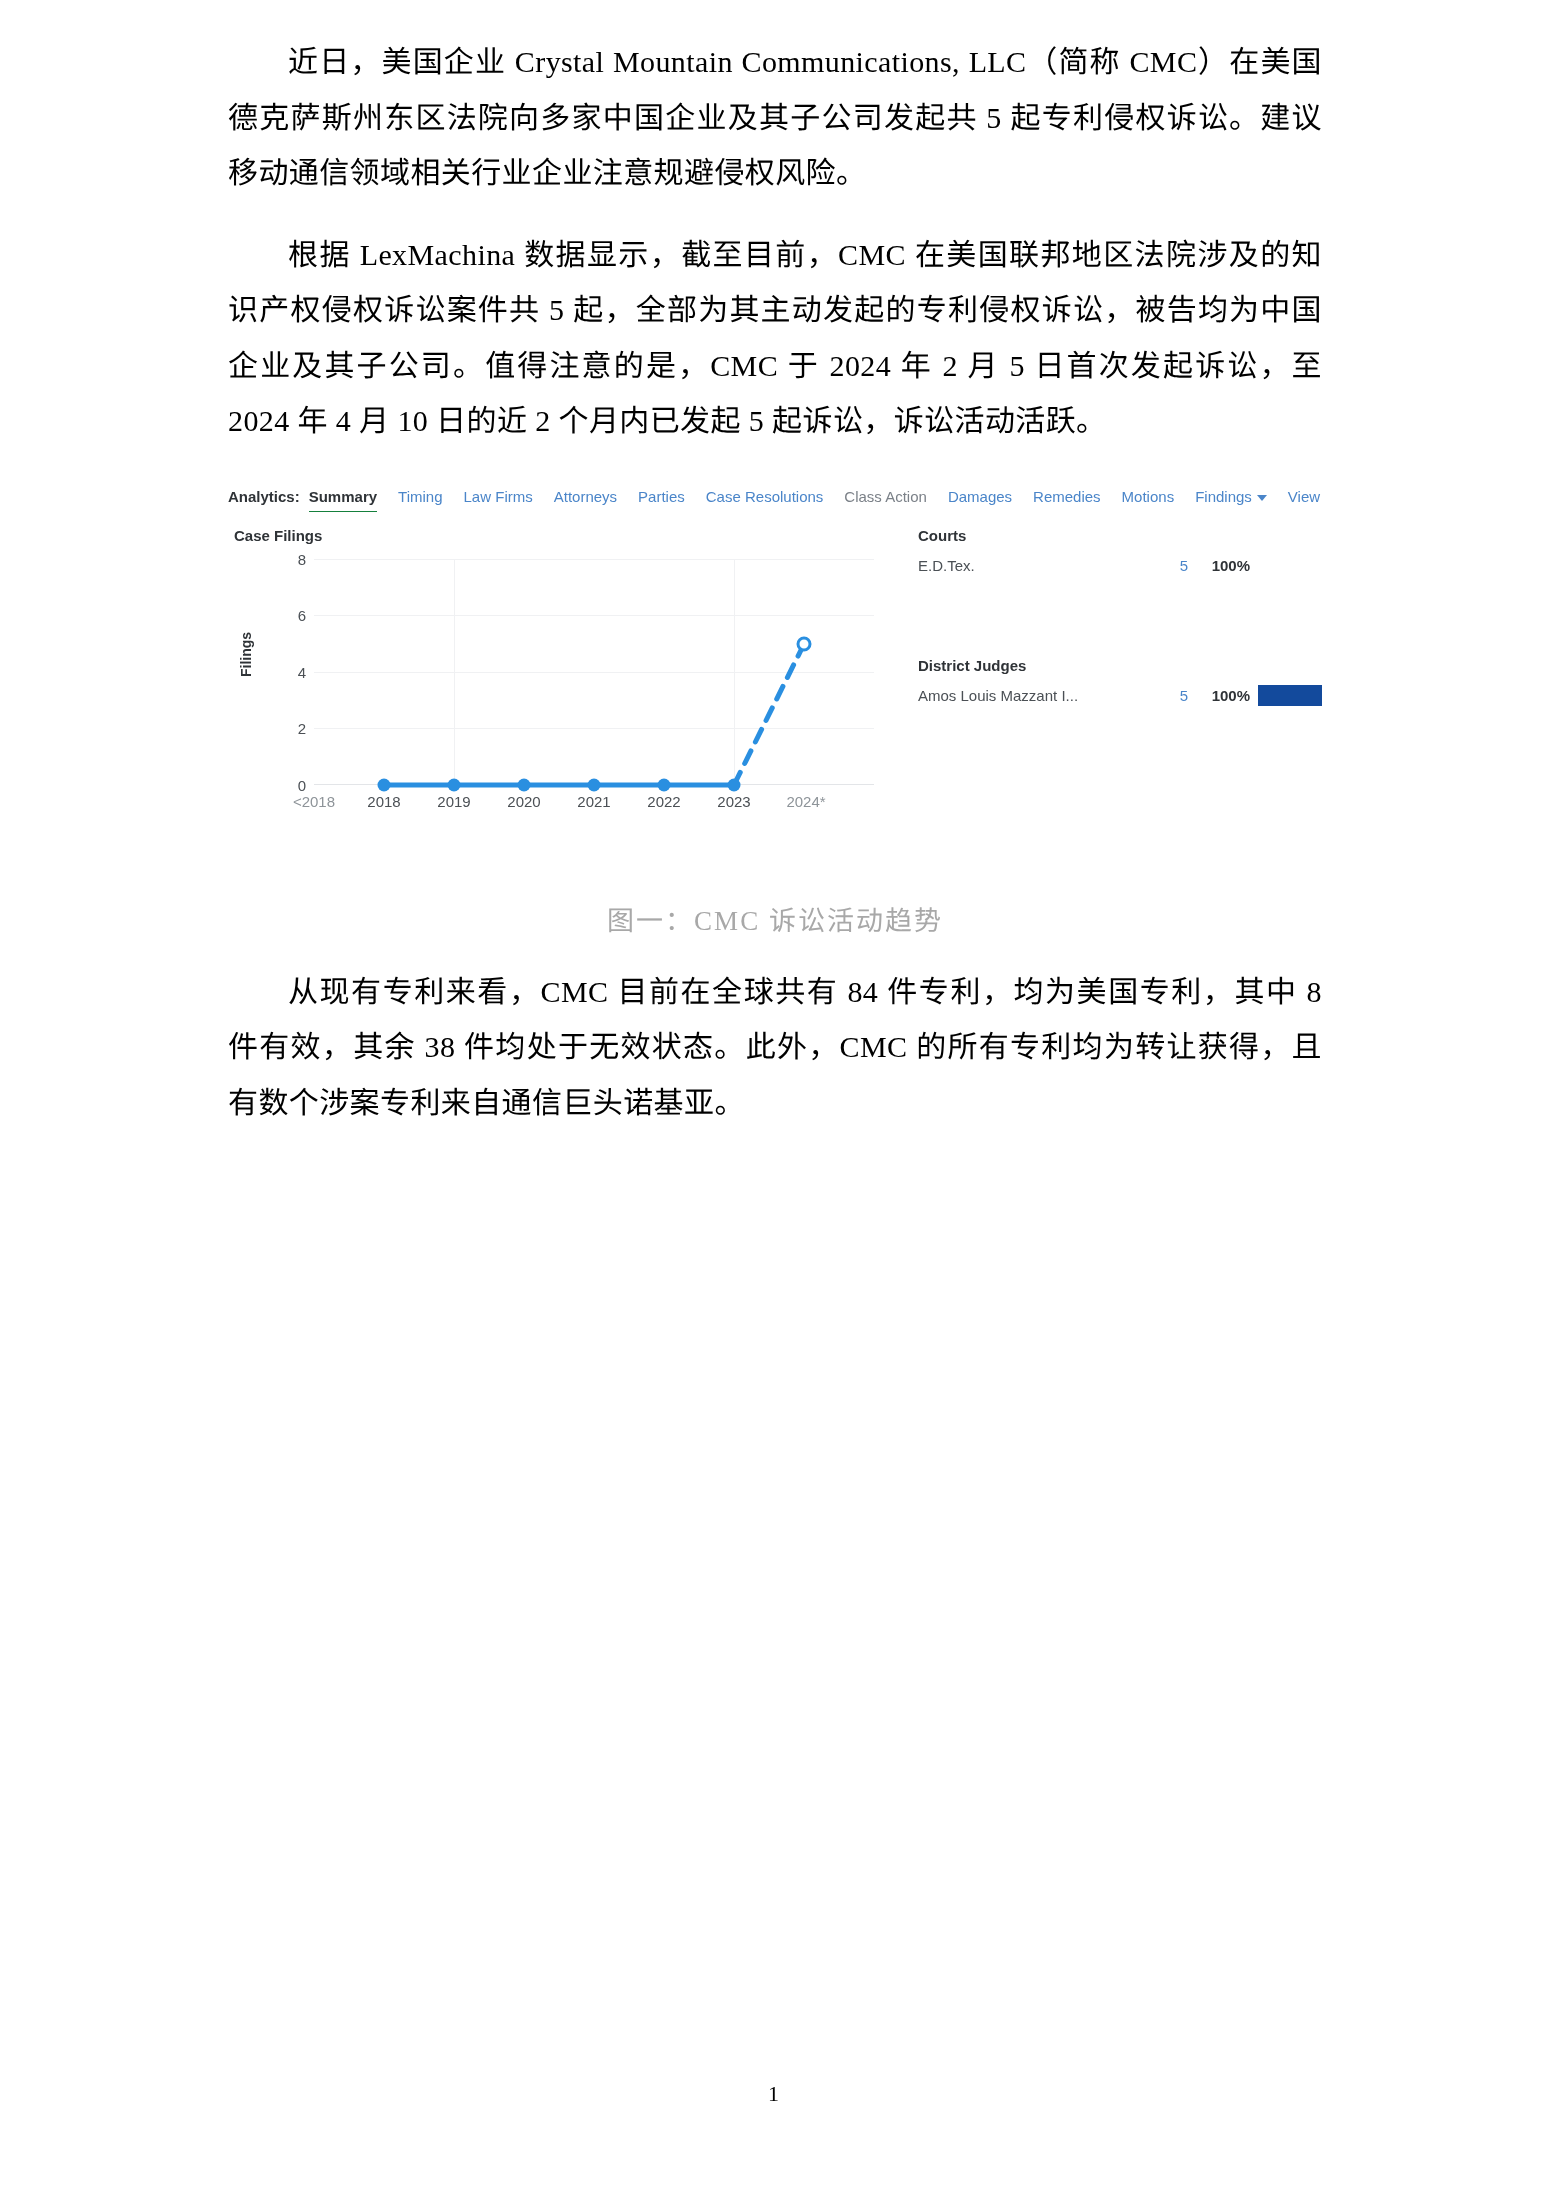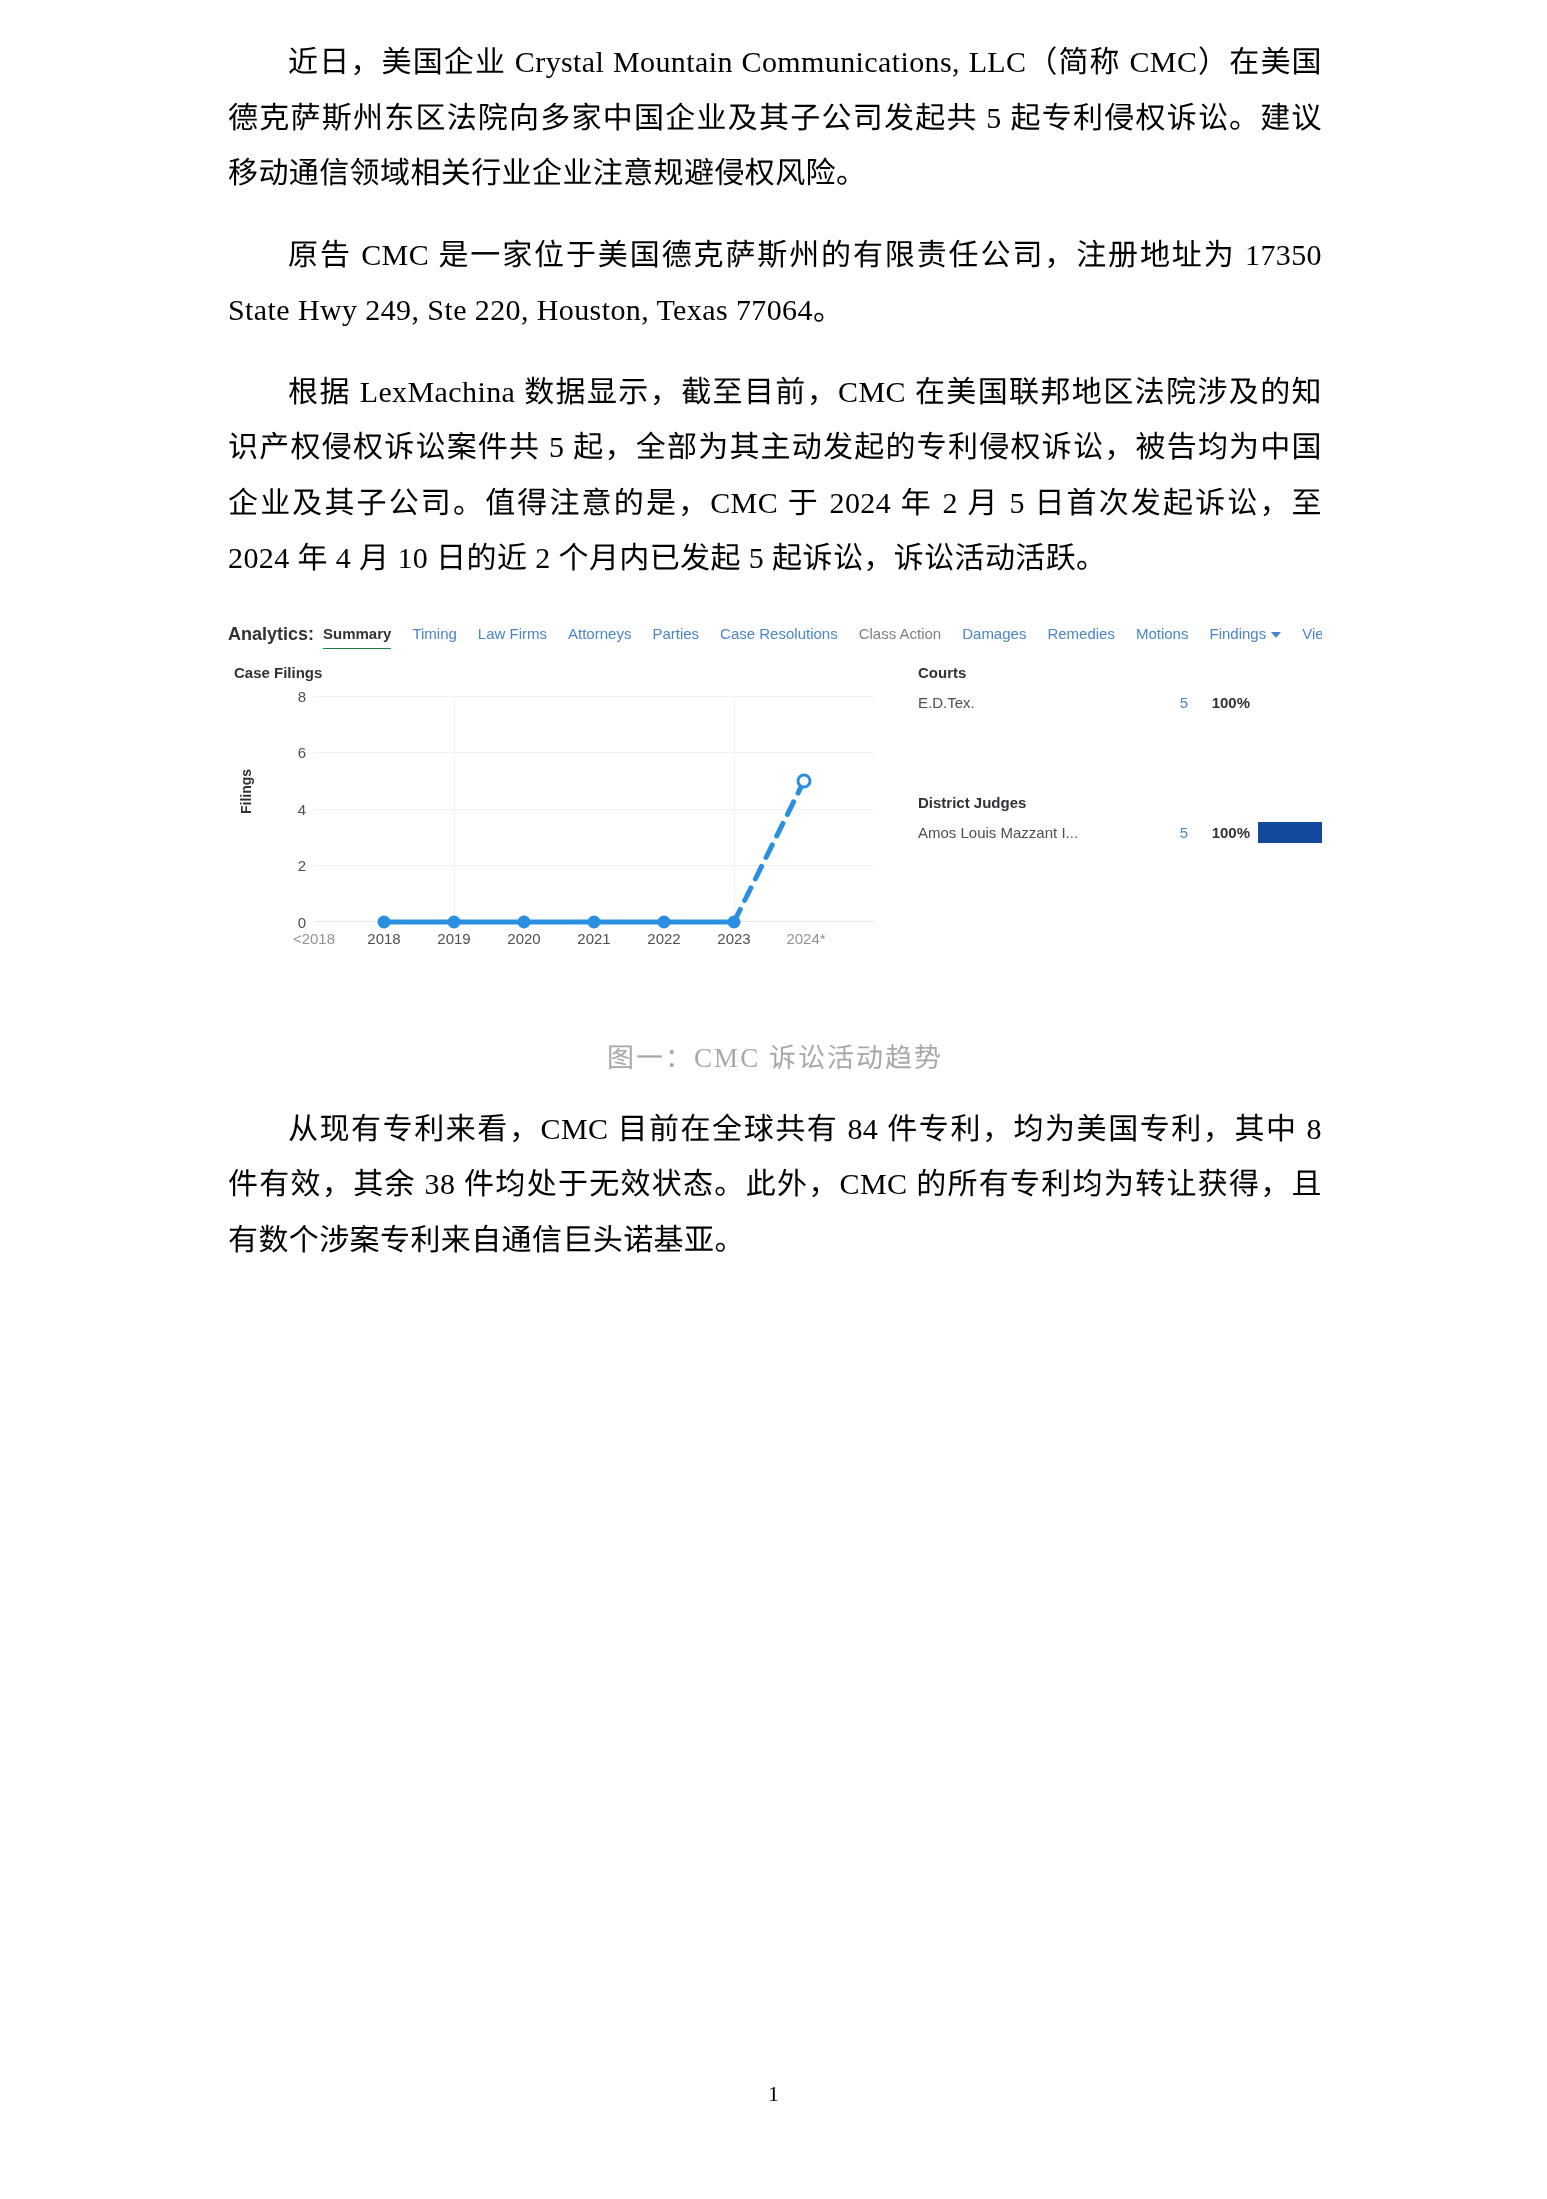--- a/index.html
+++ b/index.html
@@ -82,21 +82,21 @@
   .shot-tabbar {
     position: absolute;
     left: 0; top: 8px;
     width: 1094px;
     height: 34px;
     display: flex;
     align-items: flex-start;
     white-space: nowrap;
   }
   .tab-prefix {
-    font-size: 18px;
+    font-size: 15px;
     font-weight: bold;
     color: #2f3337;
     margin-right: 9px;
     line-height: 20px;
   }
   .tab {
     font-size: 15px;
     color: #4a85c9;
     margin-right: 21px;
     line-height: 20px;
@@ -255,21 +255,20 @@
   }
 </style>
 </head>
 <body>
 
 <div class="page">
   <div class="content">
 
 
     <p class="para p-first">近日，美国企业 Crystal Mountain Communications, LLC（简称 CMC）在美国德克萨斯州东区法院向多家中国企业及其子公司发起共 5 起专利侵权诉讼。建议移动通信领域相关行业企业注意规避侵权风险。</p>
-    <p class="para">原告 CMC 是一家位于美国德克萨斯州的有限责任公司，注册地址为 17350 State Hwy 249, Ste 220, Houston, Texas 77064。</p>
     <p class="para">根据 LexMachina 数据显示，截至目前，CMC 在美国联邦地区法院涉及的知识产权侵权诉讼案件共 5 起，全部为其主动发起的专利侵权诉讼，被告均为中国企业及其子公司。值得注意的是，CMC 于 2024 年 2 月 5 日首次发起诉讼，至 2024 年 4 月 10 日的近 2 个月内已发起 5 起诉讼，诉讼活动活跃。</p>
 
     <div class="figure-wrap">
       <div class="shot">
 
         <div class="shot-tabbar">
           <span class="tab-prefix">Analytics:</span>
           <span class="tab active">Summary</span>
           <span class="tab">Timing</span>
           <span class="tab">Law Firms</span>

